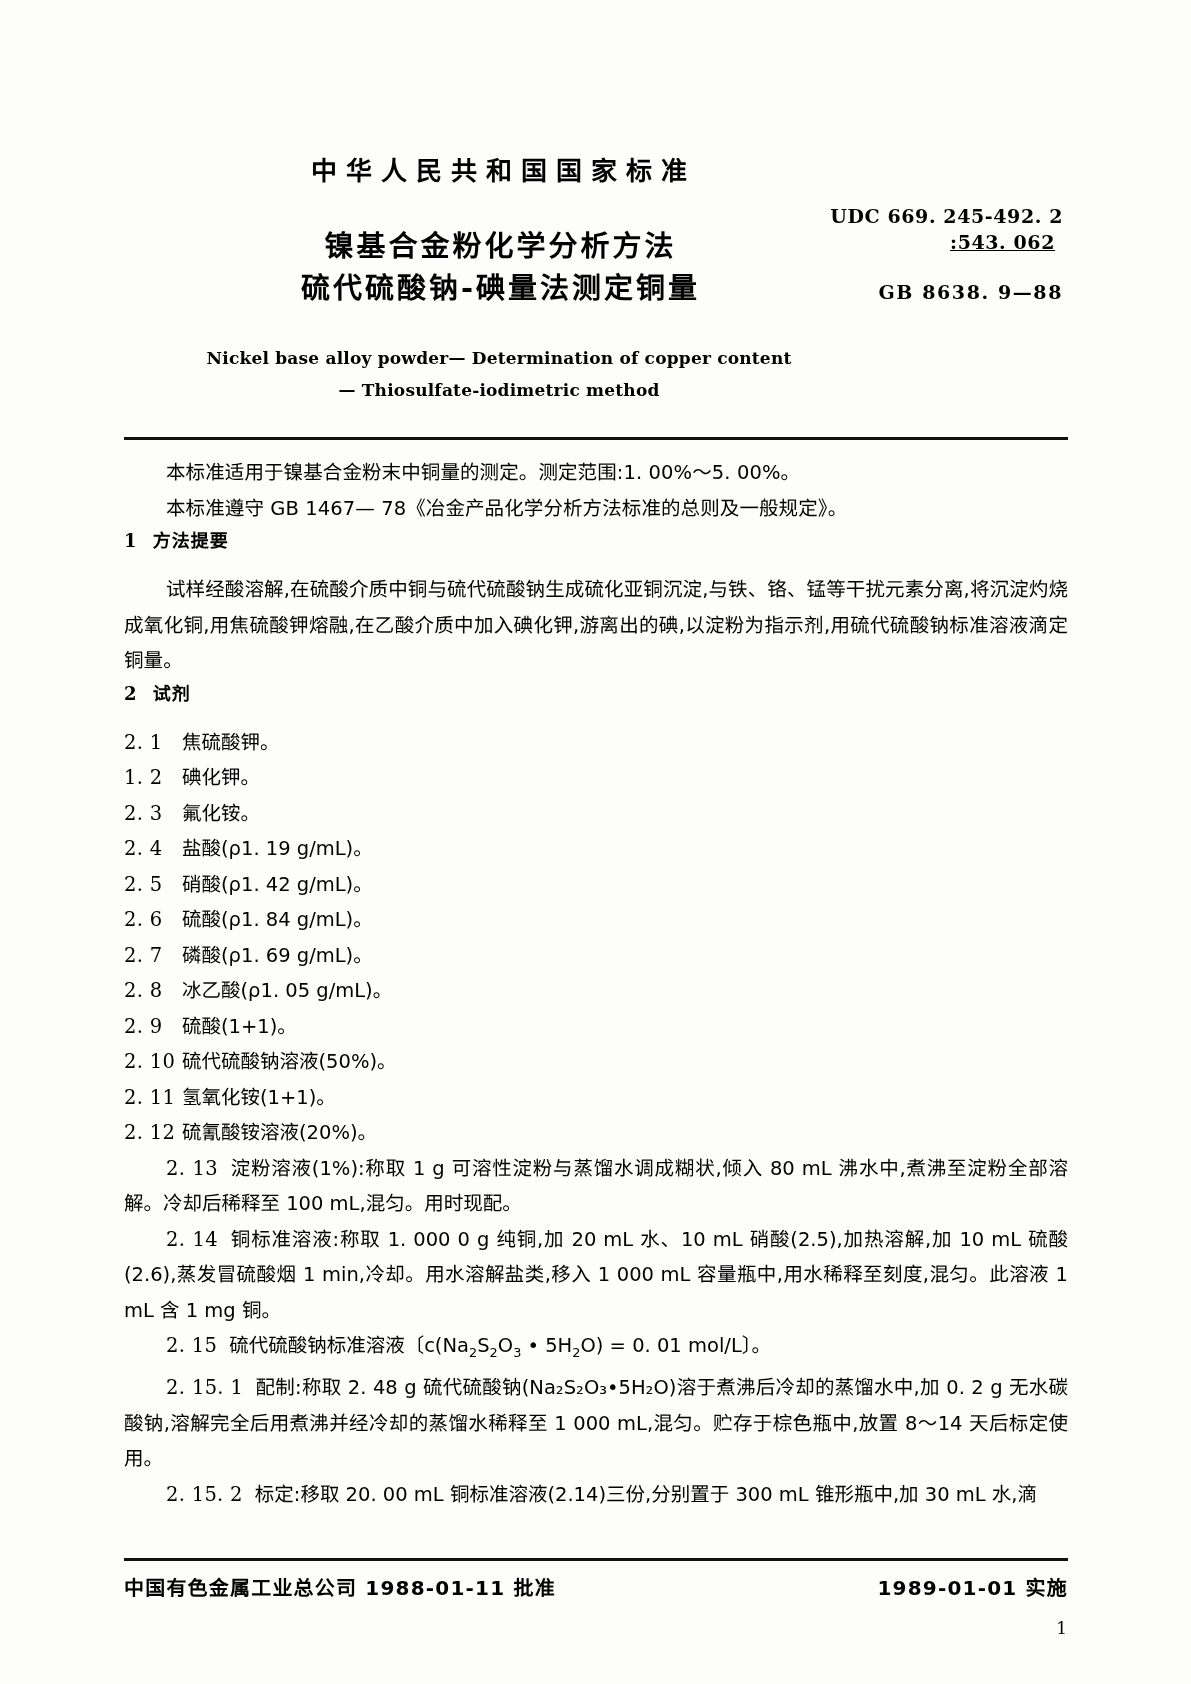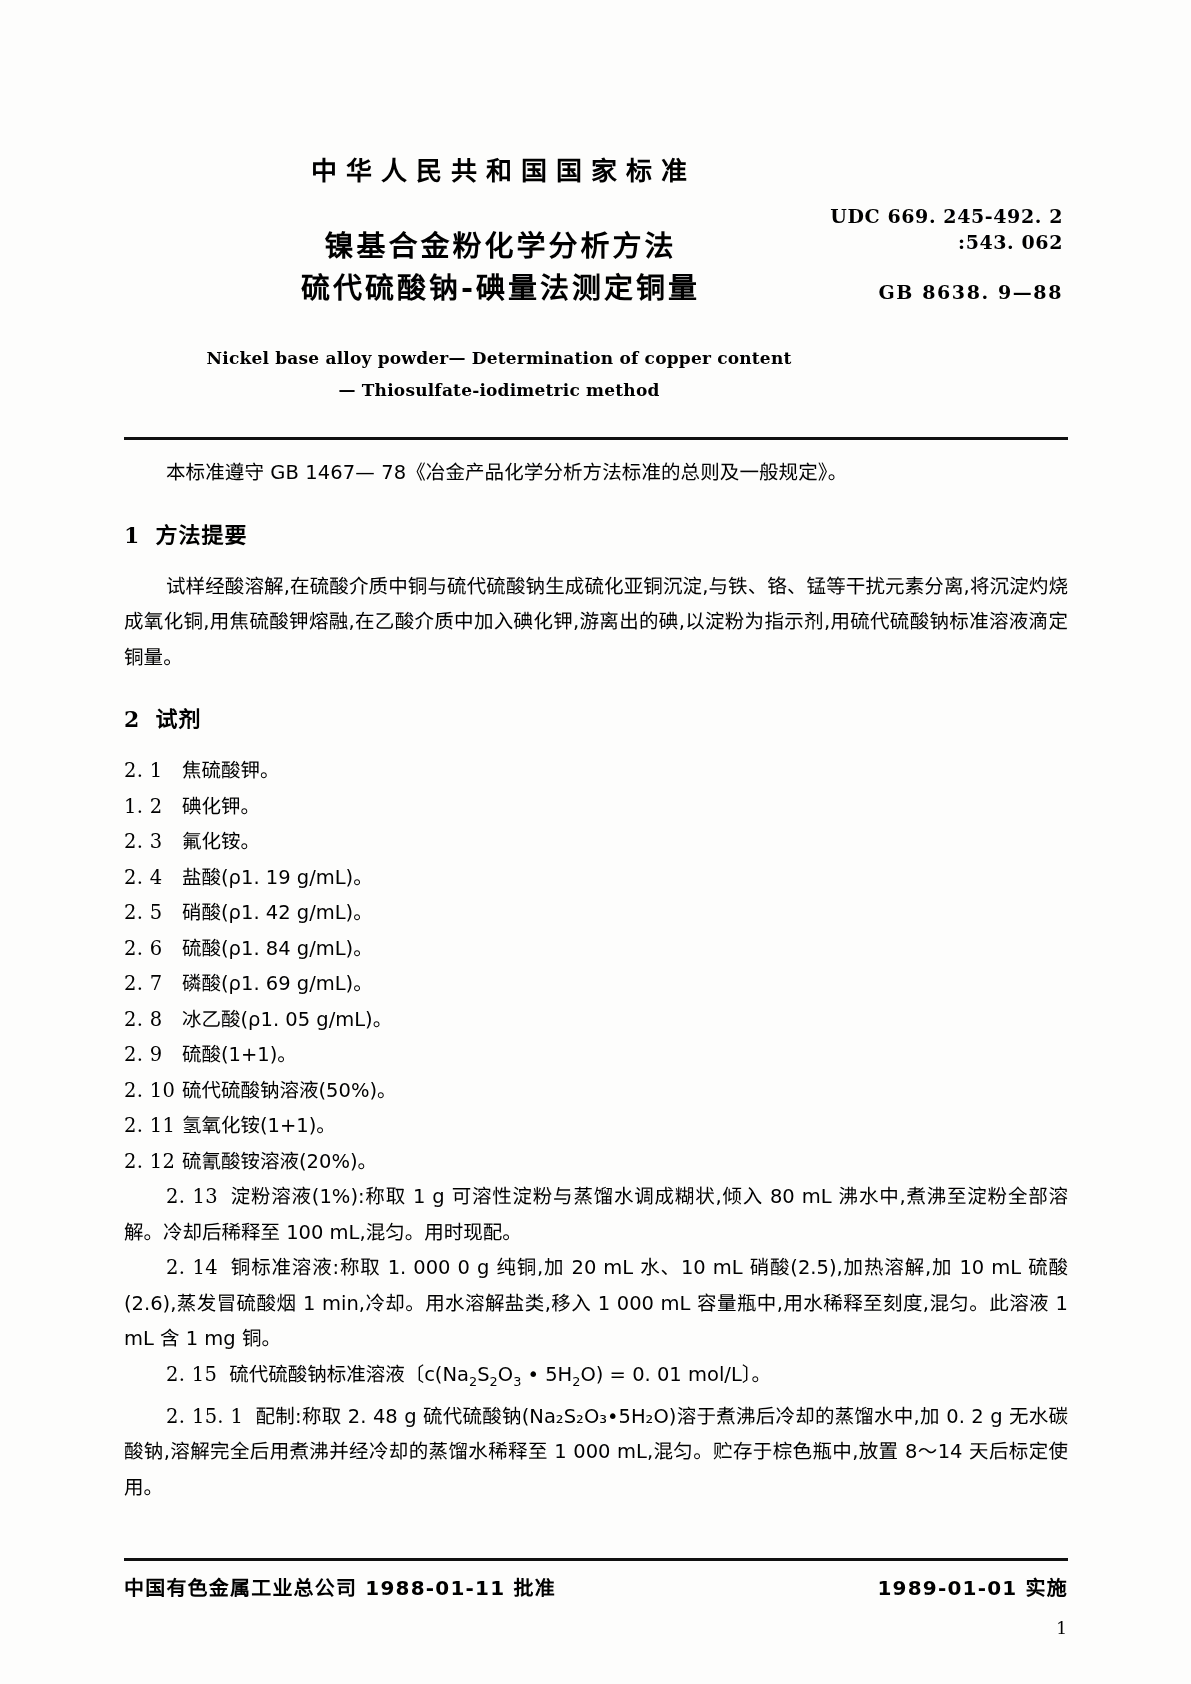--- a/index.html
+++ b/index.html
@@ -75,21 +75,23 @@
     font-size: 19px;
     font-weight: bold;
     letter-spacing: 0.6px;
     white-space: nowrap;
   }
   .udc-sub {
     font-size: 19px;
     font-weight: bold;
     letter-spacing: 0.6px;
     margin-top: 4px;
+    margin-right: 8px;
     white-space: nowrap;
+    text-decoration: underline;
   }
   .gb-line {
     font-size: 19px;
     font-weight: bold;
     letter-spacing: 1.6px;
     margin-top: 28px;
     white-space: nowrap;
   }
 
   
@@ -120,24 +122,23 @@
   .para {
     font-size: 19.5px;
     line-height: 35.5px;
     text-align: justify;
     letter-spacing: 0.1px;
   }
   .indent2 {
     text-indent: 42px;
   }
   .heading {
-    font-size: 22px;
+    font-size: 18px;
     font-weight: bold;
     letter-spacing: 1px;
-    margin-top: 26px;
     margin-bottom: 8px;
   }
   .heading .hnum {
     margin-right: 16px;
     font-weight: bold;
   }
   .gap-sm { height: 12px; }
 
   .item {
     font-size: 19.5px;
@@ -209,20 +210,21 @@
   <div class="code-block">
     <div class="udc-line">UDC 669. 245-492. 2</div>
     <div class="udc-sub">:543. 062</div>
     <div class="gb-line">GB 8638. 9—88</div>
   </div>
 
   <div class="rule-top"></div>
 
   <div class="body-area">
 
+    <div class="para indent2">本标准适用于镍基合金粉末中铜量的测定。测定范围:1. 00%～5. 00%。</div>
     <div class="para indent2">本标准遵守 GB 1467— 78《冶金产品化学分析方法标准的总则及一般规定》。</div>
 
     <div class="heading">
       <span class="hnum num">1</span><span>方法提要</span>
     </div>
 
     <div class="gap-sm"></div>
     <div class="para indent2">试样经酸溶解,在硫酸介质中铜与硫代硫酸钠生成硫化亚铜沉淀,与铁、铬、锰等干扰元素分离,将沉淀灼烧成氧化铜,用焦硫酸钾熔融,在乙酸介质中加入碘化钾,游离出的碘,以淀粉为指示剂,用硫代硫酸钠标准溶液滴定铜量。</div>
 
     <div class="heading">
@@ -247,20 +249,21 @@
     </div>
 
     <div class="item-flow"><span class="inum num">2. 13</span><span>淀粉溶液(1%):称取 1 g 可溶性淀粉与蒸馏水调成糊状,倾入 80 mL 沸水中,煮沸至淀粉全部溶解。冷却后稀释至 100 mL,混匀。用时现配。</span></div>
 
     <div class="item-flow"><span class="inum num">2. 14</span><span>铜标准溶液:称取 1. 000 0 g 纯铜,加 20 mL 水、10 mL 硝酸(2.5),加热溶解,加 10 mL 硫酸(2.6),蒸发冒硫酸烟 1 min,冷却。用水溶解盐类,移入 1 000 mL 容量瓶中,用水稀释至刻度,混匀。此溶液 1 mL 含 1 mg 铜。</span></div>
 
     <div class="item-flow"><span class="inum num">2. 15</span><span><span>硫代硫酸钠标准溶液〔c(Na</span><sub>2</sub><span>S</span><sub>2</sub><span>O</span><sub>3</sub><span> • 5H</span><sub>2</sub><span>O) = 0. 01 mol/L〕。</span></span></div>
 
     <div class="item-flow"><span class="inum num">2. 15. 1</span><span>配制:称取 2. 48 g 硫代硫酸钠(Na₂S₂O₃•5H₂O)溶于煮沸后冷却的蒸馏水中,加 0. 2 g 无水碳酸钠,溶解完全后用煮沸并经冷却的蒸馏水稀释至 1 000 mL,混匀。贮存于棕色瓶中,放置 8～14 天后标定使用。</span></div>
 
+    <div class="item-flow"><span class="inum num">2. 15. 2</span><span>标定:移取 20. 00 mL 铜标准溶液(2.14)三份,分别置于 300 mL 锥形瓶中,加 30 mL 水,滴</span></div>
 
   </div>
 
   <div class="rule-bottom"></div>
 
   <div class="footer">
     <div class="footer-left">中国有色金属工业总公司 1988-01-11 批准</div>
     <div class="footer-right">1989-01-01 实施</div>
   </div>
 

